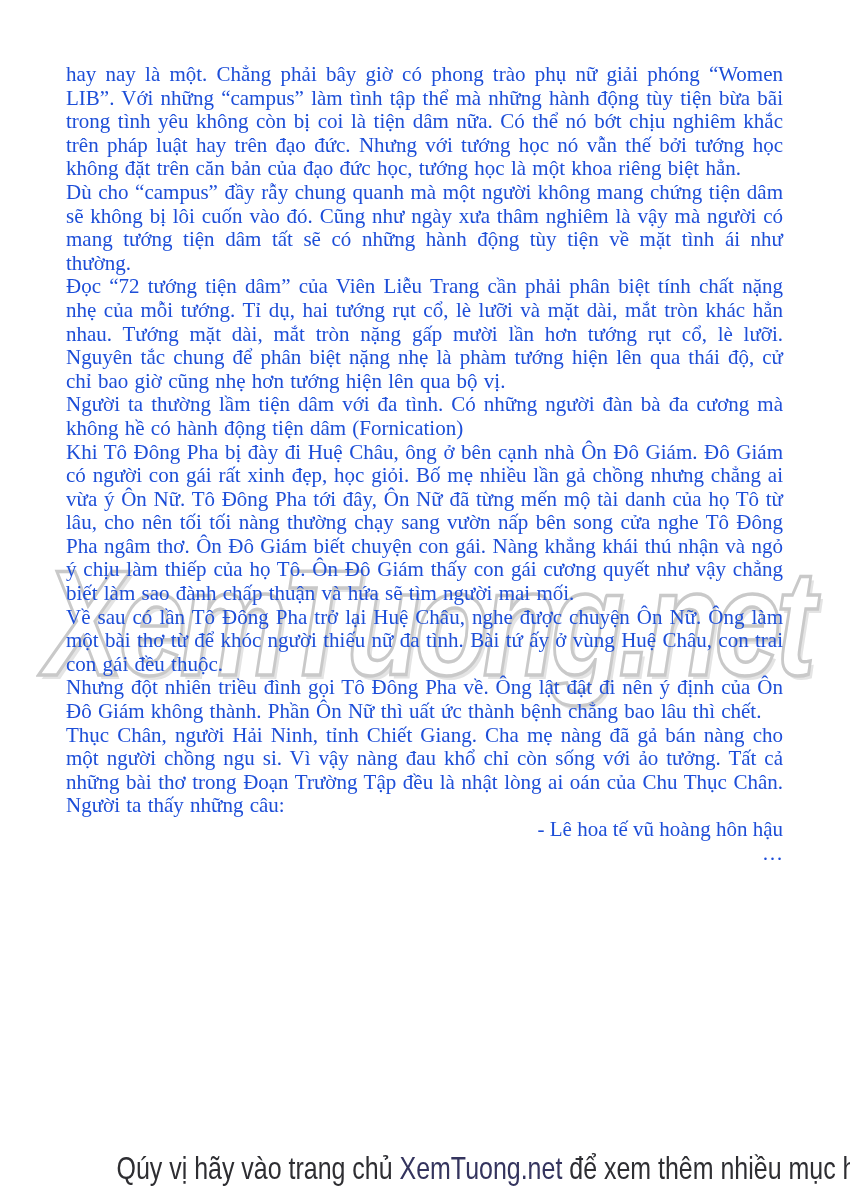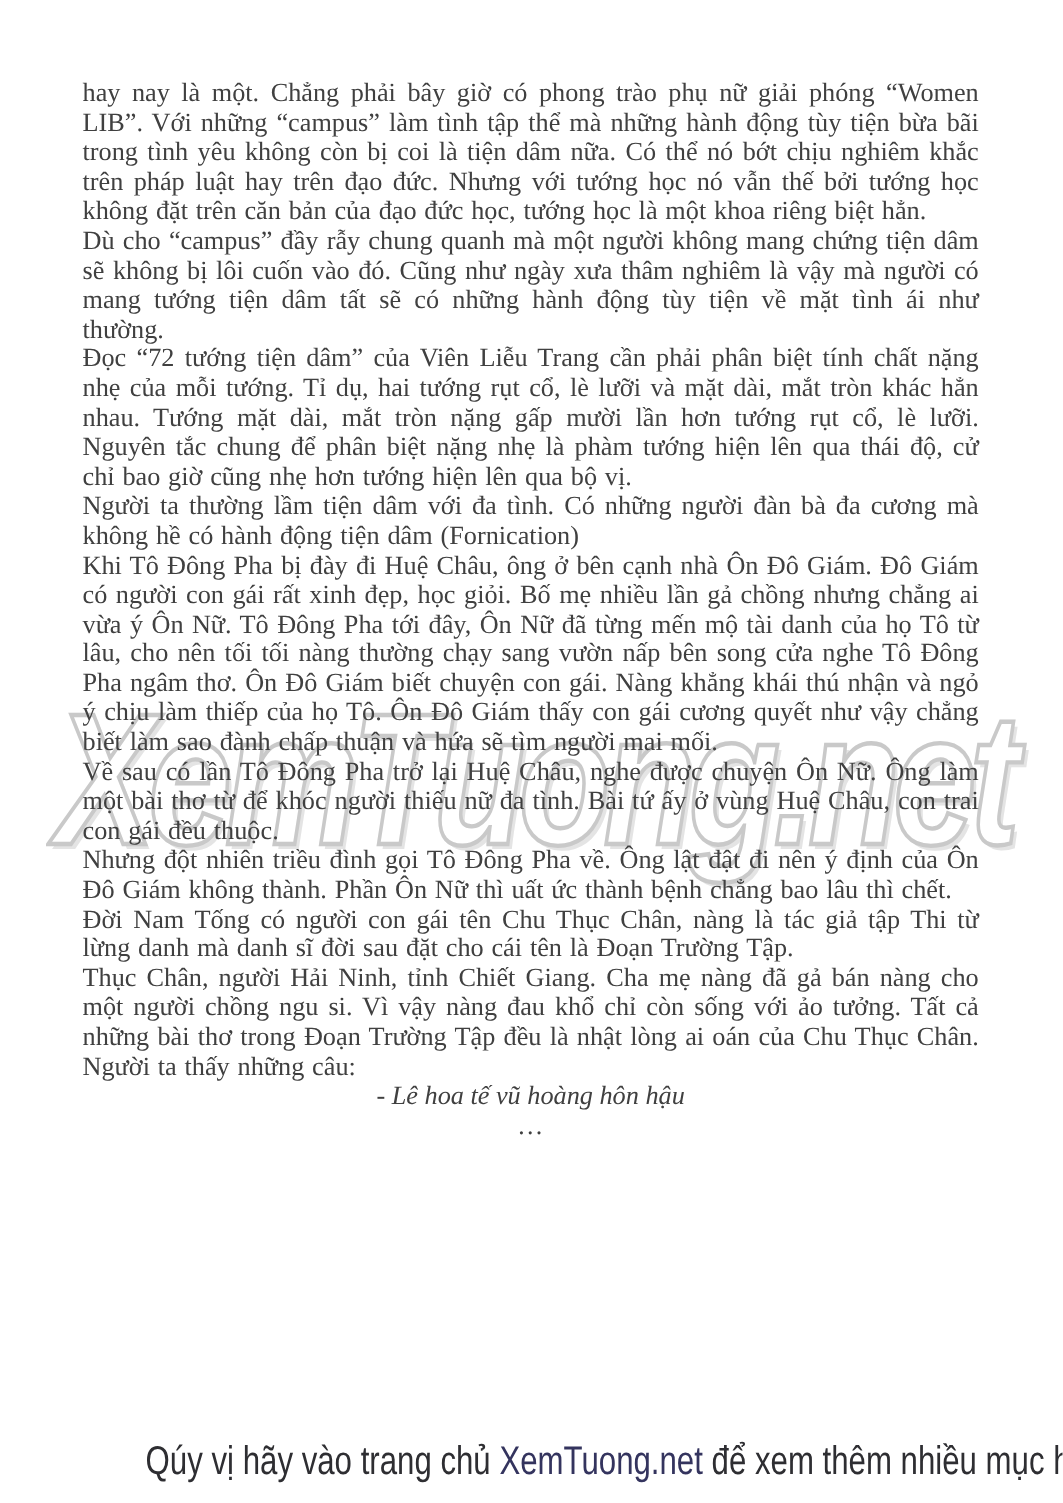--- a/index.html
+++ b/index.html
@@ -33,28 +33,27 @@
     transform-origin: left top;
     user-select: none;
   }
   .page-text {
     position: absolute;
     left: 66px; top: 63px;
     width: 717px;
     z-index: 2;
     font-size: 21px;
     line-height: 23.6px;
-    color: #404040;
+    color: #1d4ed8;
     text-align: justify;
     word-spacing: 1px;
   }
   .page-text p { margin: 0; }
   .page-text p.verse {
-    font-style: italic;
-    text-align: center;
+    text-align: right;
     word-spacing: normal;
   }
   .footer {
     position: absolute;
     left: 0; right: 0;
     top: 1148px;
     z-index: 2;
     text-align: center;
   }
   .footer-inner {
@@ -77,21 +76,20 @@
   <div class="watermark">XemTuong.net</div>
 
   <div class="page-text">
     <p>hay nay là một. Chẳng phải bây giờ có phong trào phụ nữ giải phóng “Women LIB”. Với những “campus” làm tình tập thể mà những hành động tùy tiện bừa bãi trong tình yêu không còn bị coi là tiện dâm nữa. Có thể nó bớt chịu nghiêm khắc trên pháp luật hay trên đạo đức. Nhưng với tướng học nó vẫn thế bởi tướng học không đặt trên căn bản của đạo đức học, tướng học là một khoa riêng biệt hẳn.</p>
     <p>Dù cho “campus” đầy rẫy chung quanh mà một người không mang chứng tiện dâm sẽ không bị lôi cuốn vào đó. Cũng như ngày xưa thâm nghiêm là vậy mà người có mang tướng tiện dâm tất sẽ có những hành động tùy tiện về mặt tình ái như thường.</p>
     <p>Đọc “72 tướng tiện dâm” của Viên Liễu Trang cần phải phân biệt tính chất nặng nhẹ của mỗi tướng. Tỉ dụ, hai tướng rụt cổ, lè lưỡi và mặt dài, mắt tròn khác hẳn nhau. Tướng mặt dài, mắt tròn nặng gấp mười lần hơn tướng rụt cổ, lè lưỡi. Nguyên tắc chung để phân biệt nặng nhẹ là phàm tướng hiện lên qua thái độ, cử chỉ bao giờ cũng nhẹ hơn tướng hiện lên qua bộ vị.</p>
     <p>Người ta thường lầm tiện dâm với đa tình. Có những người đàn bà đa cương mà không hề có hành động tiện dâm (Fornication)</p>
     <p>Khi Tô Đông Pha bị đày đi Huệ Châu, ông ở bên cạnh nhà Ôn Đô Giám. Đô Giám có người con gái rất xinh đẹp, học giỏi. Bố mẹ nhiều lần gả chồng nhưng chẳng ai vừa ý Ôn Nữ. Tô Đông Pha tới đây, Ôn Nữ đã từng mến mộ tài danh của họ Tô từ lâu, cho nên tối tối nàng thường chạy sang vườn nấp bên song cửa nghe Tô Đông Pha ngâm thơ. Ôn Đô Giám biết chuyện con gái. Nàng khẳng khái thú nhận và ngỏ ý chịu làm thiếp của họ Tô. Ôn Đô Giám thấy con gái cương quyết như vậy chẳng biết làm sao đành chấp thuận và hứa sẽ tìm người mai mối.</p>
     <p>Về sau có lần Tô Đông Pha trở lại Huệ Châu, nghe được chuyện Ôn Nữ. Ông làm một bài thơ từ để khóc người thiếu nữ đa tình. Bài tứ ấy ở vùng Huệ Châu, con trai con gái đều thuộc.</p>
     <p>Nhưng đột nhiên triều đình gọi Tô Đông Pha về. Ông lật đật đi nên ý định của Ôn Đô Giám không thành. Phần Ôn Nữ thì uất ức thành bệnh chẳng bao lâu thì chết.</p>
-    <p>Đời Nam Tống có người con gái tên Chu Thục Chân, nàng là tác giả tập Thi từ lừng danh mà danh sĩ đời sau đặt cho cái tên là Đoạn Trường Tập.</p>
     <p>Thục Chân, người Hải Ninh, tỉnh Chiết Giang. Cha mẹ nàng đã gả bán nàng cho một người chồng ngu si. Vì vậy nàng đau khổ chỉ còn sống với ảo tưởng. Tất cả những bài thơ trong Đoạn Trường Tập đều là nhật lòng ai oán của Chu Thục Chân. Người ta thấy những câu:</p>
     <p class="verse">- Lê hoa tế vũ hoàng hôn hậu</p>
     <p class="verse">…</p>
   </div>
 
   <div class="footer">
     <span class="footer-inner"><span>Qúy vị hãy vào trang chủ </span><span class="site">XemTuong.net</span><span> để xem thêm nhiều mục hay khác</span></span>
   </div>
 
 </div>

